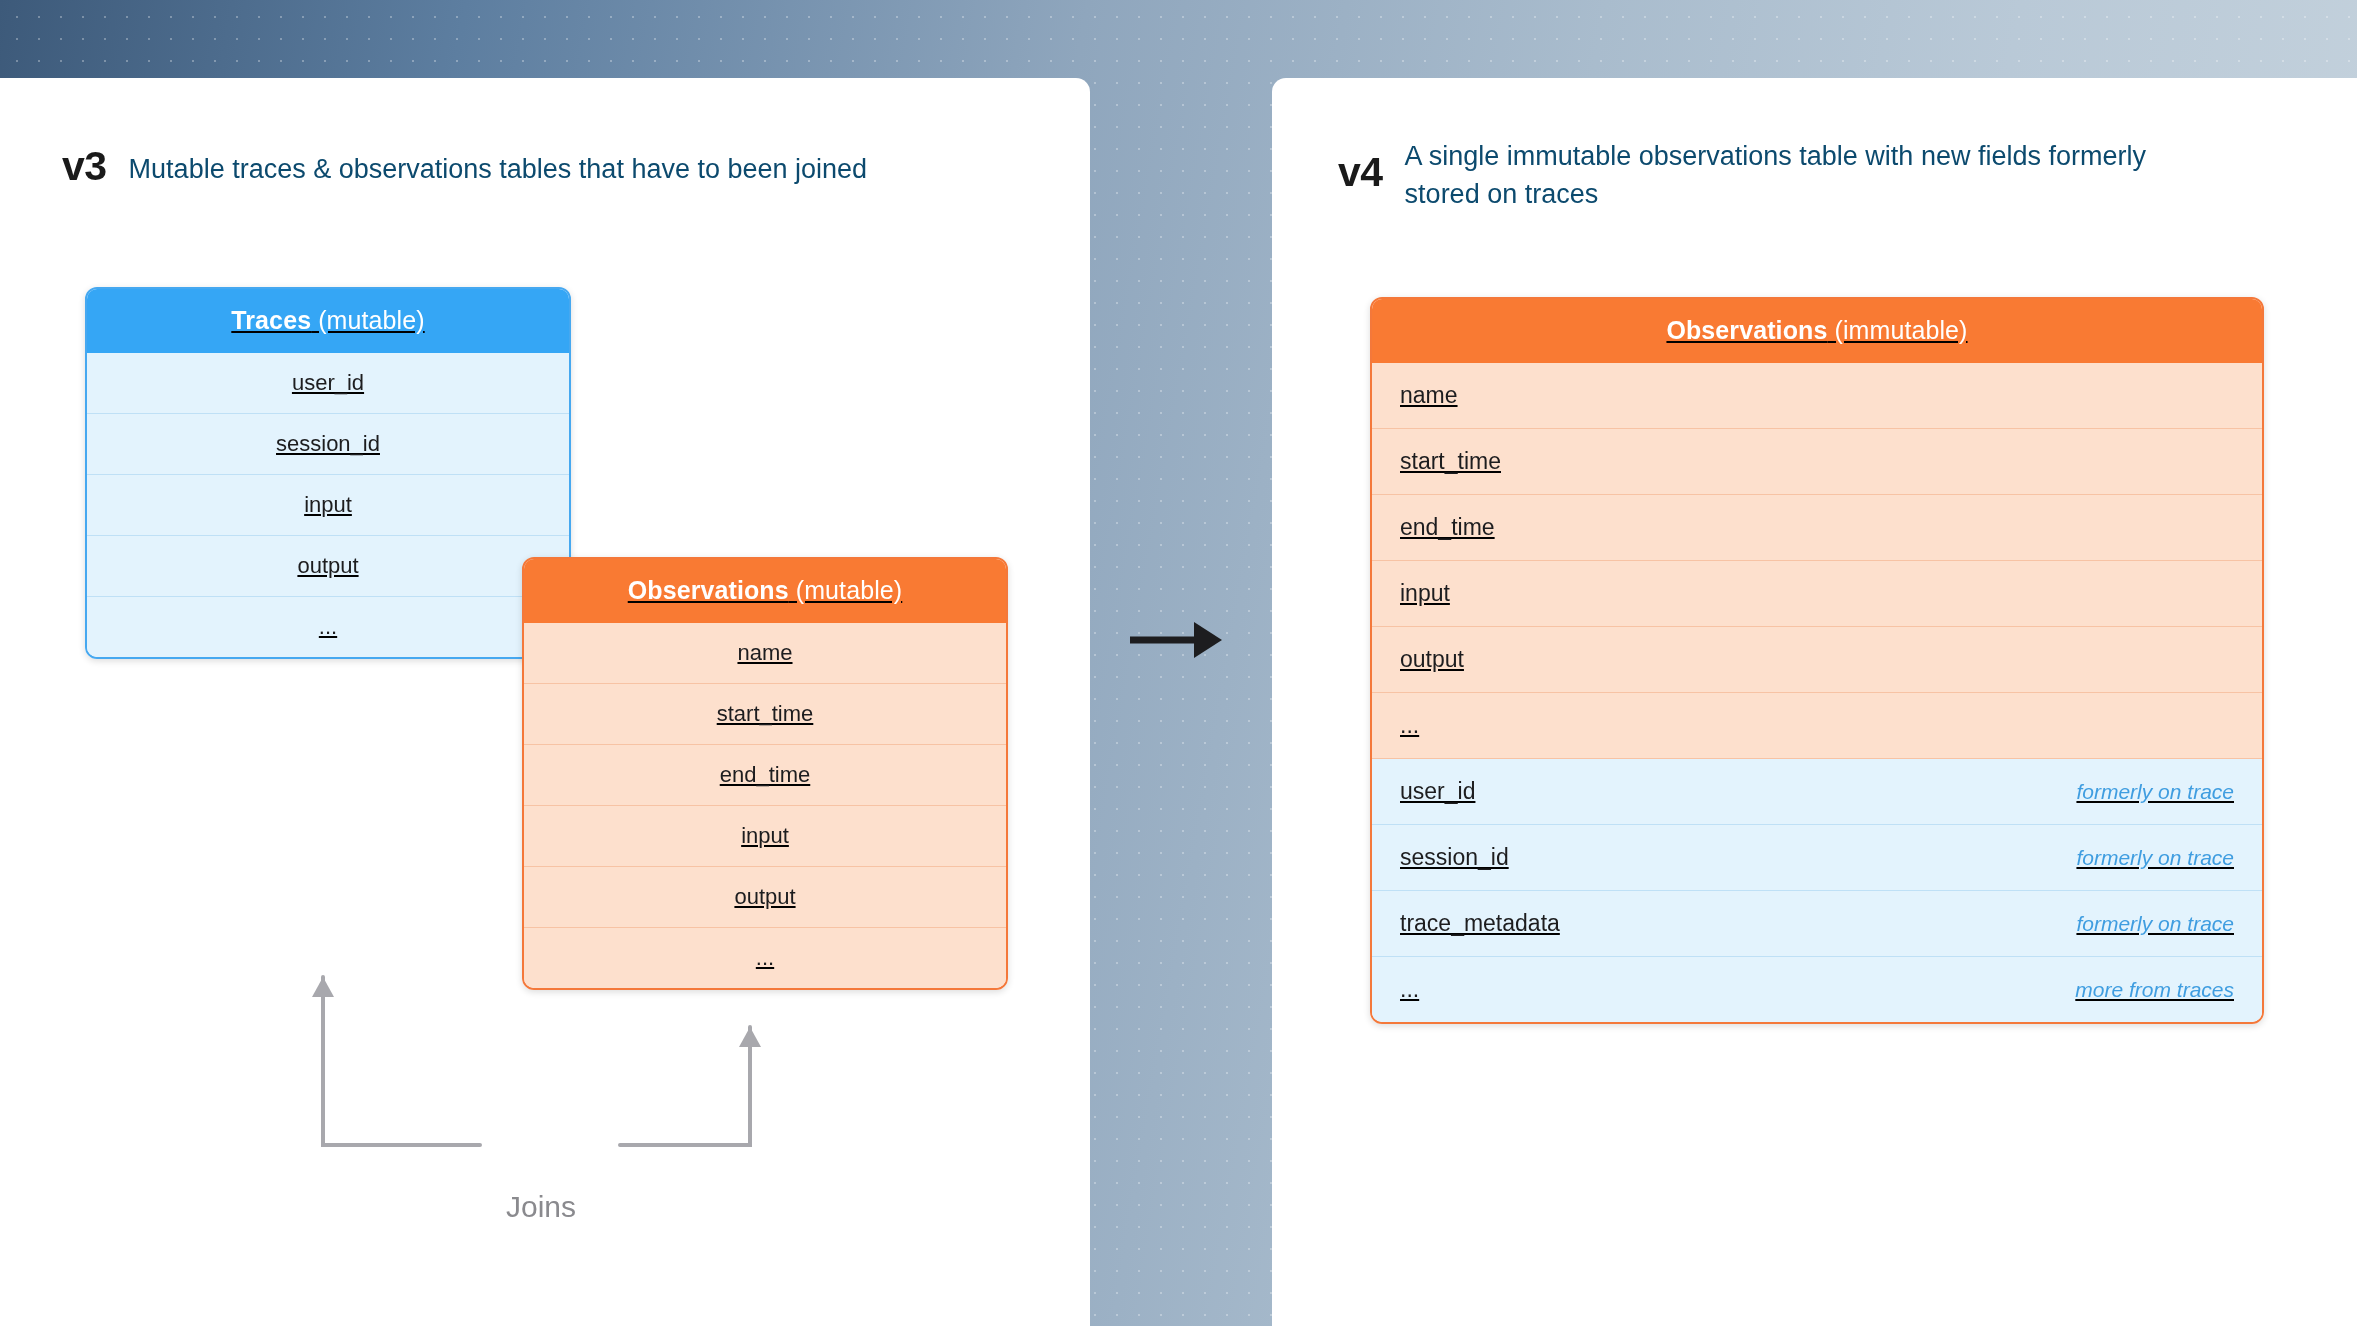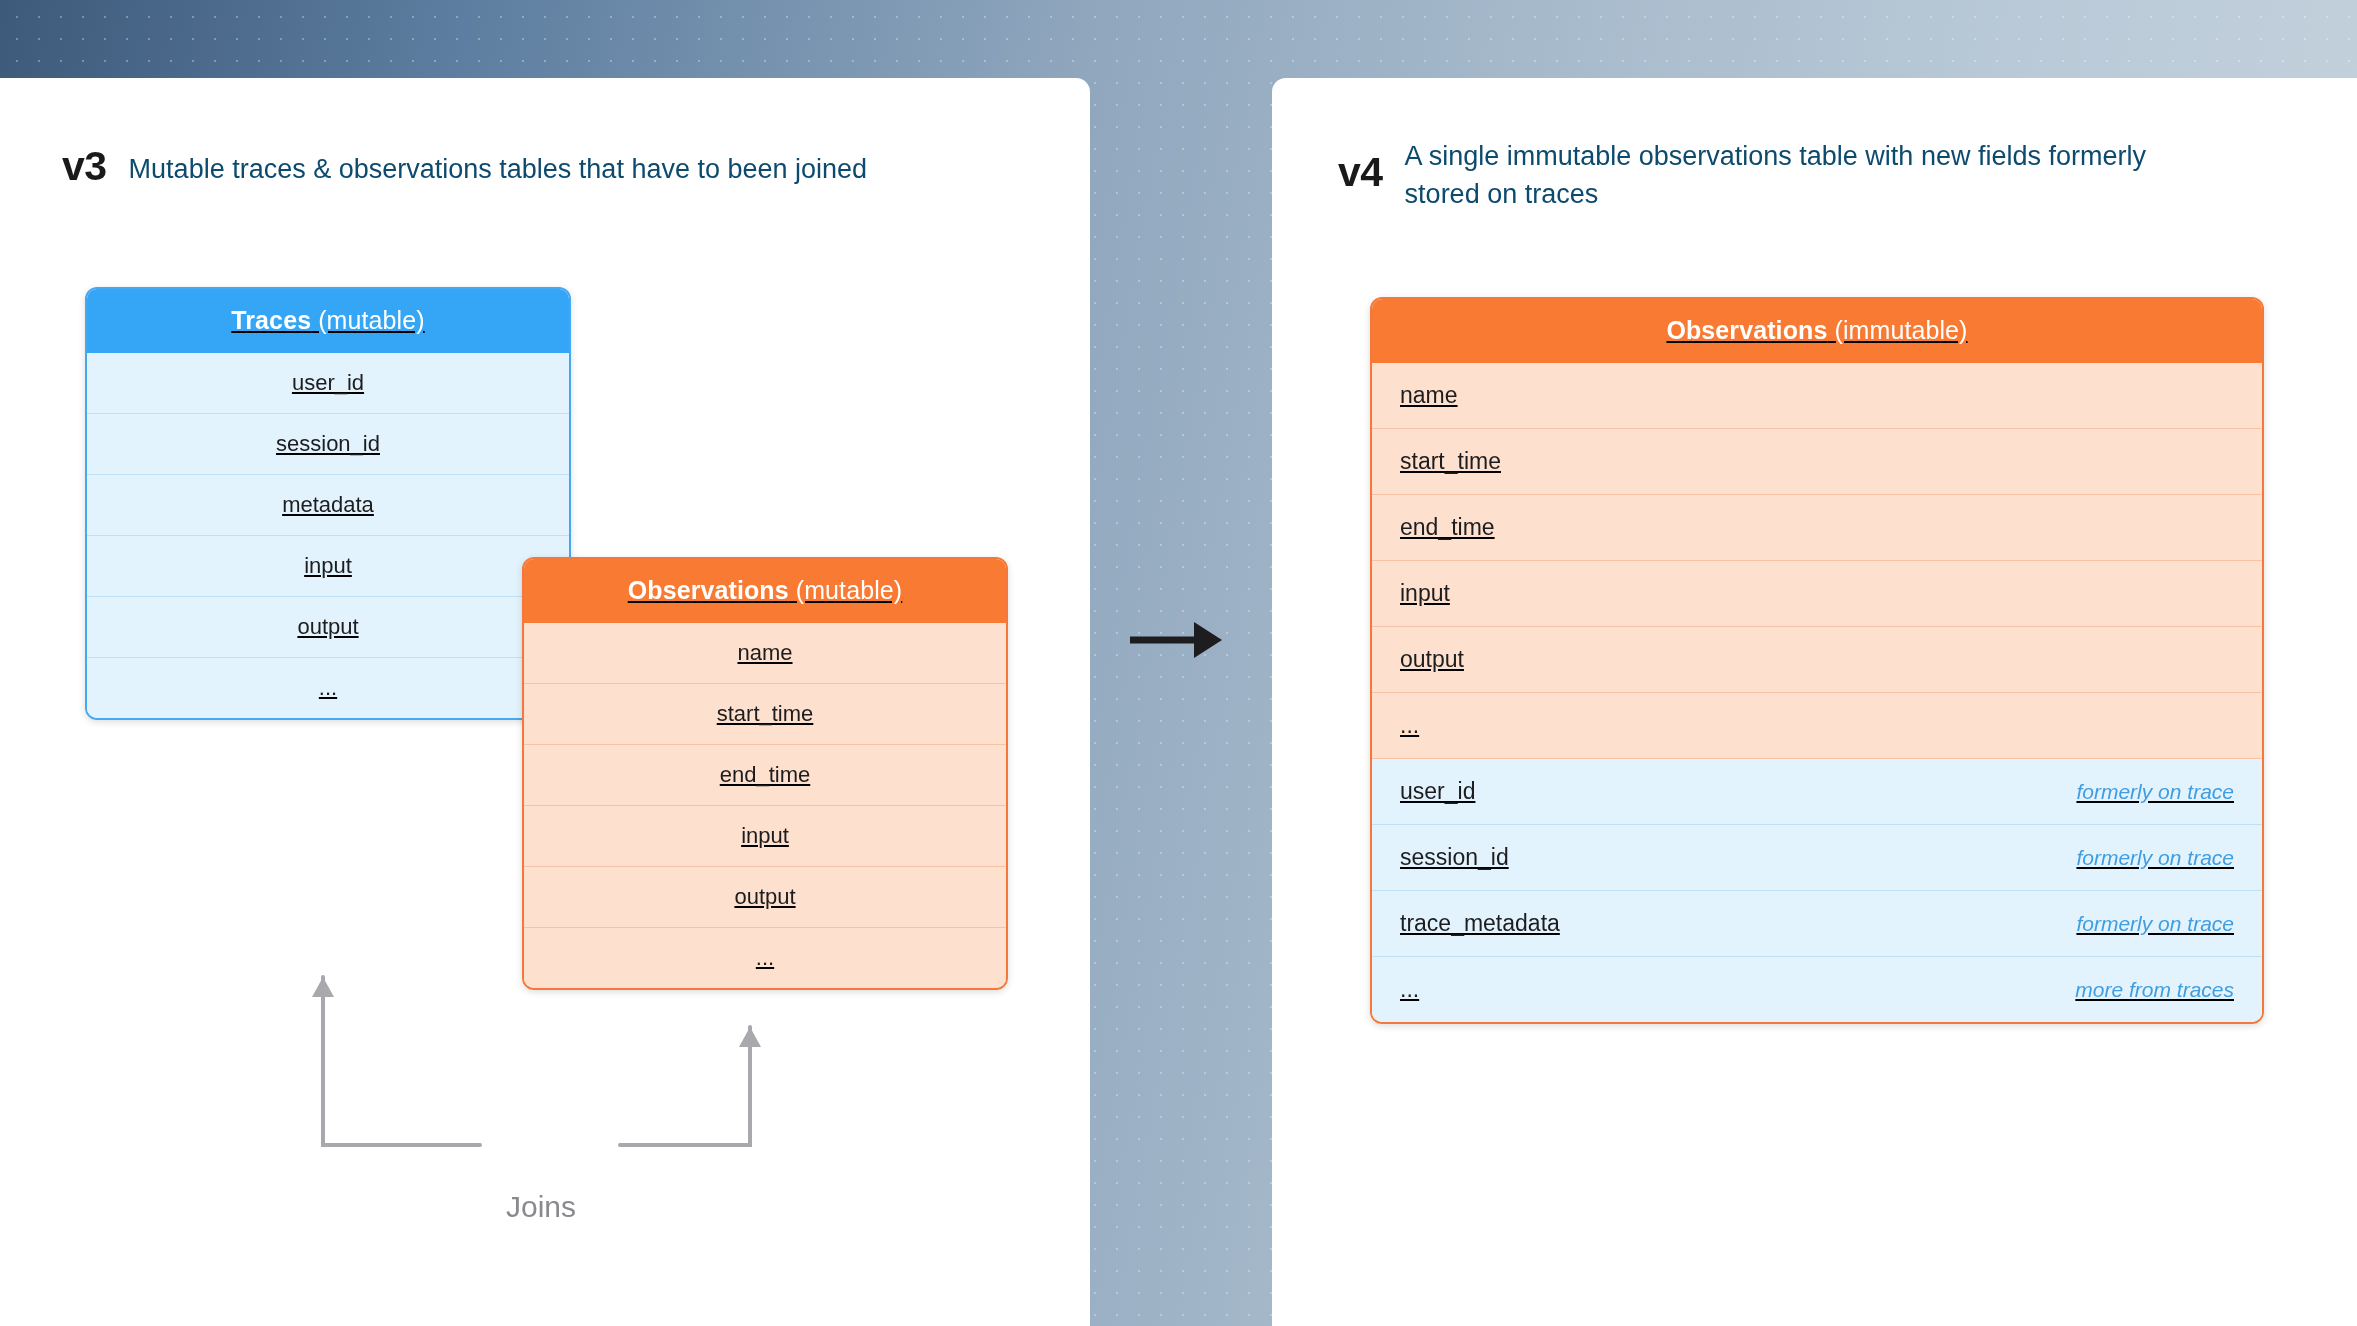--- a/index.html
+++ b/index.html
@@ -205,21 +205,20 @@
   <div class="version">v4</div>
   <div class="heading-text">A single immutable observations table with new fields formerly stored on traces</div>
 </div>
 
 <div class="table table-traces">
   <div class="table-header">
     <b>Traces</b><span> (mutable)</span>
   </div>
   <div class="row">user_id</div>
   <div class="row">session_id</div>
-  <div class="row">metadata</div>
   <div class="row">input</div>
   <div class="row">output</div>
   <div class="row">...</div>
 </div>
 
 <div class="table table-obs-mut">
   <div class="table-header">
     <b>Observations</b><span> (mutable)</span>
   </div>
   <div class="row">name</div>

